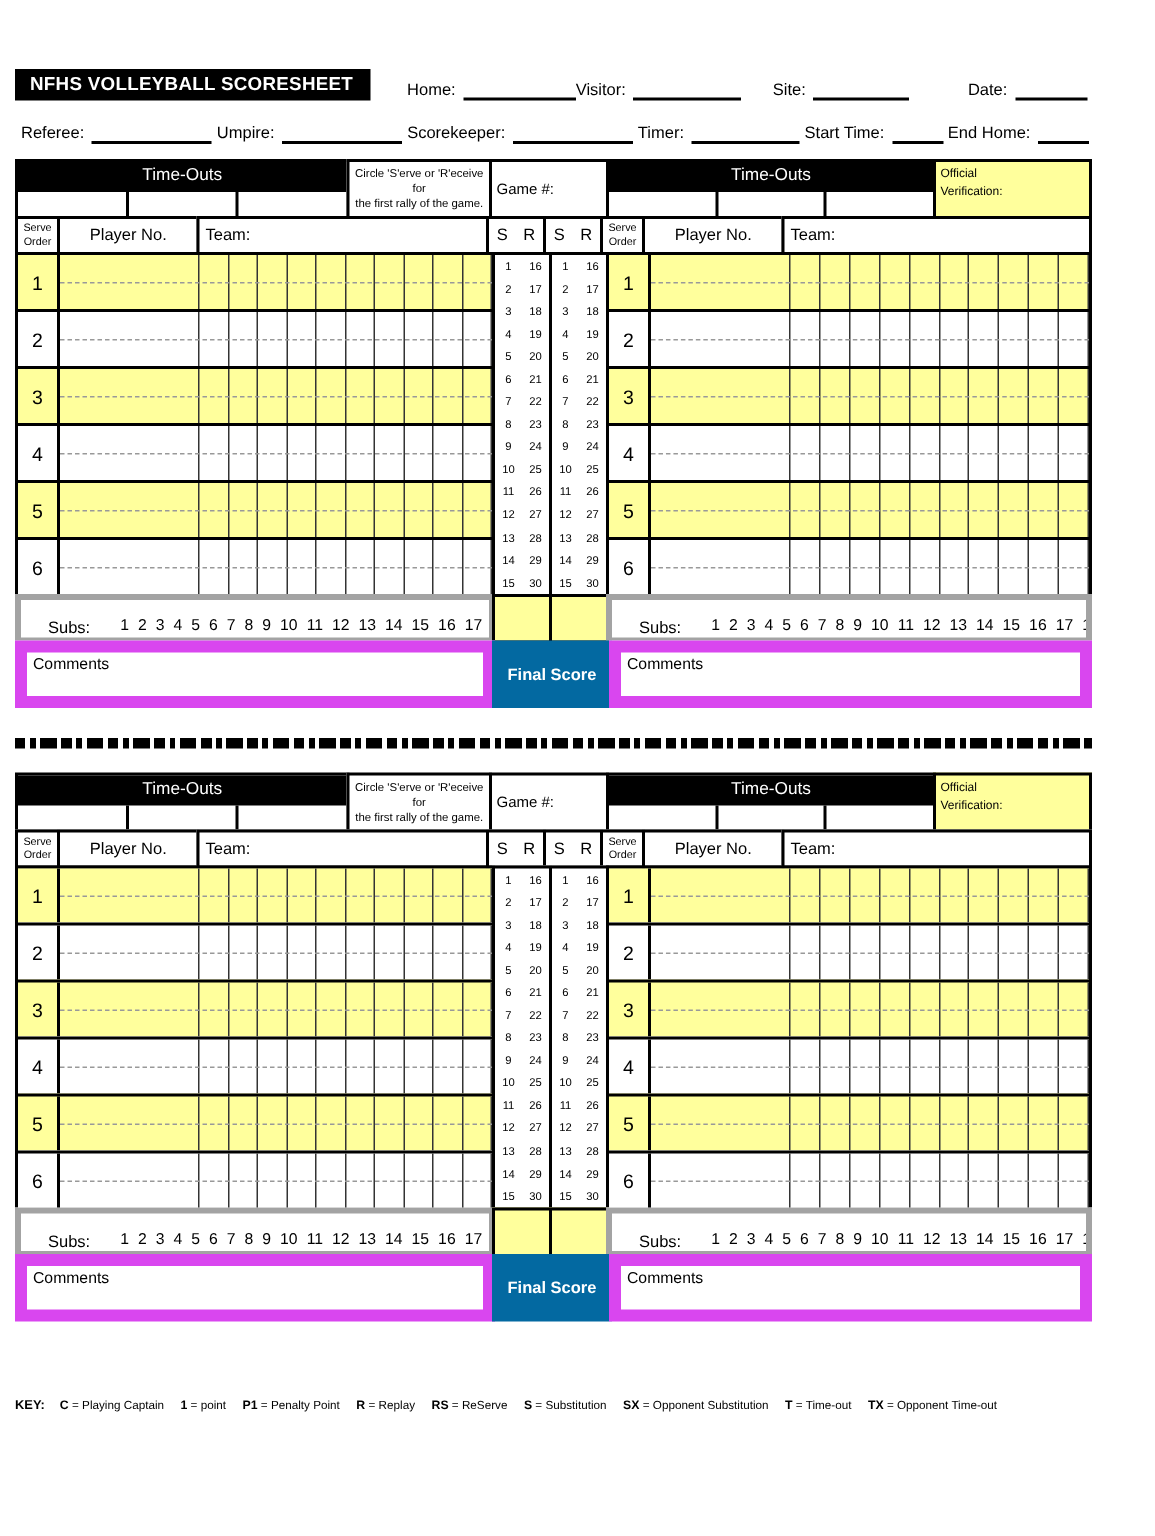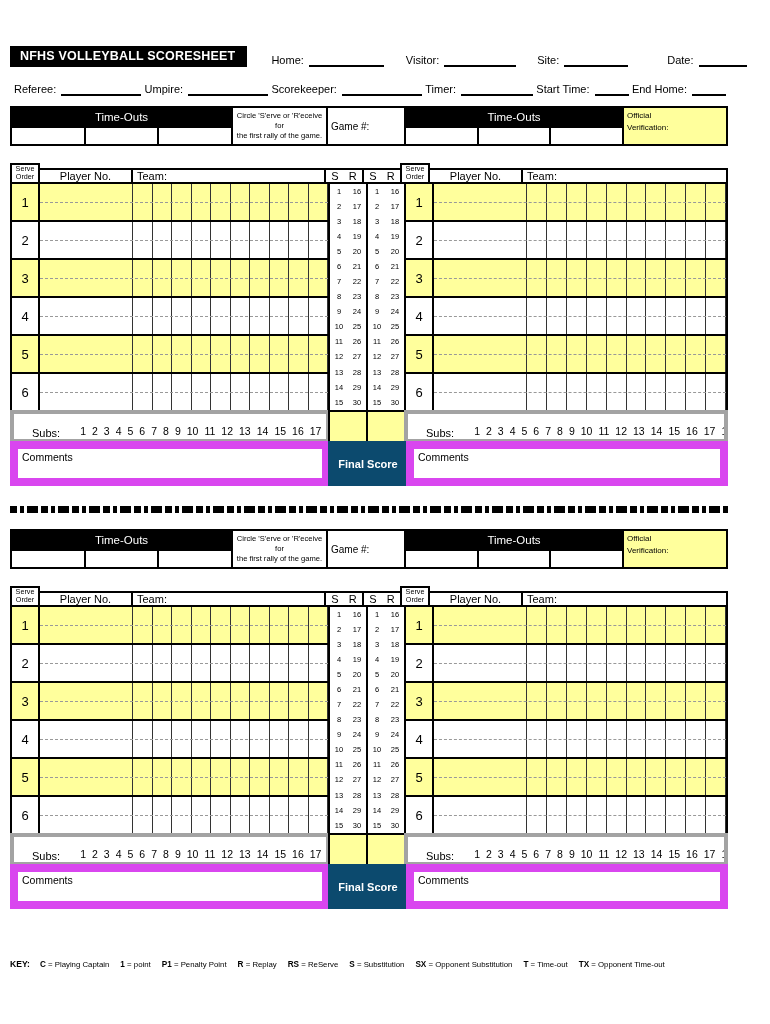--- a/index.html
+++ b/index.html
@@ -11,21 +11,21 @@
   }
   .sheet { position: absolute; left: 10px; top: 44px; width: 718px; }
 
   
   .hdr-row1 { display: flex; align-items: flex-end; height: 23px; white-space: nowrap; }
   .title-box { background: #000; color: #fff; font-weight: bold; font-size: 12.5px; padding: 3px 12px 4px 10px; letter-spacing: .2px; }
   .fld { display: flex; align-items: flex-end; font-size: 11px; line-height: 14px; }
   .fld .lbl { padding-right: 5px; }
   .blank { display: inline-block; border-bottom: 2px solid #000; height: 15px; }
   .f-home    { margin-left: 24px; }
-  .f-visitor { margin-left: 22px; }
+  .f-visitor { }
   .f-site    { margin-left: 21px; }
   .f-date    { margin-left: 39px; }
   .hdr-row2 { display: flex; align-items: flex-end; justify-content: space-between; margin-top: 7px; height: 22px; white-space: nowrap; padding: 0 2px 0 4px; }
 
   
   .panel-slot { width: 718px; }
   .panel > * + * { margin-top: -2px; }
   .prow { display: flex; width: 718px; }
   .prow > * + * { margin-left: -2px; }
 
@@ -35,21 +35,21 @@
   .to-block.right { width: 220px; }
   .to-bar { height: 20px; background: #000; color: #fff; font-weight: normal; font-size: 11.5px; text-align: center; line-height: 19px; }
   .to-cells { flex: 1; display: flex; }
   .to-cell { flex: 1; border-right: 2px solid #000; }
   .to-cell:last-child { border-right: none; }
   .circle-box { width: 97px; border: 2px solid #000; font-size: 7.6px; line-height: 1.35; text-align: center; display: flex; flex-direction: column; justify-content: center; background: #fff; }
   .game-box { width: 80px; border: 2px solid #000; font-size: 10px; display: flex; align-items: center; padding-left: 3px; background: #fff; }
   .official-box { flex: 1; border: 2px solid #000; background: #FFFF9C; font-size: 8px; line-height: 1.55; padding: 2px 0 16px 3px; }
 
   
-  .colhead { height: 40px; align-items: flex-end; }
+  .colhead { height: 26px; }
   .ch { border: 2px solid #000; background: #fff; }
   .ch-serve { width: 30px; font-size: 7.2px; line-height: 1.2; text-align: center; display: flex; flex-direction: column; justify-content: center; }
   .ch-player { width: 95px; font-size: 11px; display: flex; align-items: center; justify-content: center; }
   .ch-team { width: 195px; font-size: 11px; display: flex; align-items: center; padding-left: 4px; }
   .ch-team.last { flex: 1; }
   .ch-sr { width: 40px; font-size: 11px; display: flex; align-items: center; justify-content: space-around; }
 
   
   .body-row { height: 230px; }
   .team-body { width: 320px; border: 2px solid #000; display: flex; flex-direction: column; }
@@ -71,21 +71,21 @@
   .subs-box { width: 320px; border: 4px solid #a3a3a3; display: flex; align-items: flex-end; white-space: nowrap; overflow: hidden; background: #fff; }
   .subs-box.right { flex: 1; }
   .subs-label { font-size: 11px; margin: 0 20px 0 18px; }
   .subs-nums span { font-size: 10.5px; margin-right: 6px; }
   .sr-sub { width: 40px; border: 2px solid #000; background: #FFFF9C; }
 
   
   .comments-row { height: 45px; }
   .comments-box { width: 320px; border: 8px solid #d946ef; font-size: 10.5px; padding: 2px 0 0 4px; background: #fff; }
   .comments-box.right { flex: 1; }
-  .final-score { width: 80px; background: #0c4a6e; color: #fff; font-weight: bold; font-size: 11px; display: flex; align-items: center; justify-content: center; text-align: center; }
+  .final-score { width: 80px; background: #0369a1; color: #fff; font-weight: bold; font-size: 11px; display: flex; align-items: center; justify-content: center; text-align: center; }
 
   
   .half-divider { height: 7px; margin-top: 20px; margin-bottom: 16px;
     background: repeating-linear-gradient(90deg, #000 0 7px, #fff 7px 10px, #000 10px 14px, #fff 14px 17px, #000 17px 28px, #fff 28px 31px); }
   .key-row { margin-top: 50px; display: flex; align-items: baseline; font-size: 7.8px; white-space: nowrap; }
   .key-label { font-weight: bold; font-size: 8.6px; margin-right: 10px; text-align: center; }
   .key-item { margin-right: 11px; }
   .key-item b { font-size: 8.2px; }
 </style>
 </head>

